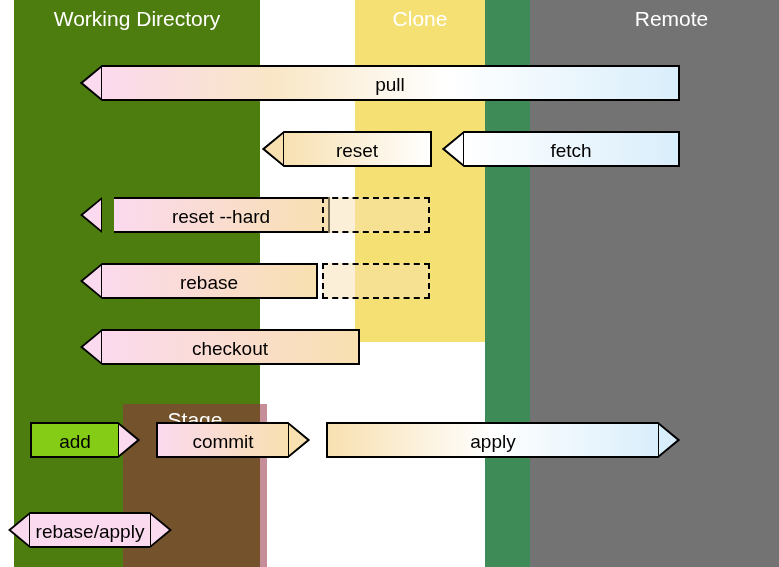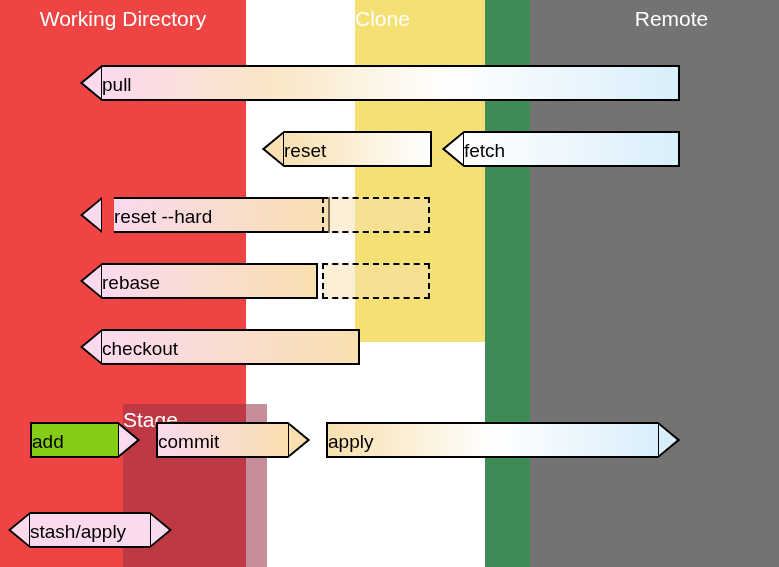--- a/index.html
+++ b/index.html
@@ -1,40 +1,40 @@
 <!DOCTYPE html>
 <html><head>
 <meta charset="utf-8">
 <style>
   html,body{margin:0;padding:0}
   body{font-family:-apple-system,Helvetica,Arial,sans-serif;background:#fff}
   .stage{position:relative;width:779px;height:567px;overflow:hidden}
   .col{position:absolute;top:0;height:567px}
   .col-label{position:absolute;top:7px;width:100%;text-align:center;font-size:21px;color:#fff;font-weight:400}
   .zone{position:absolute}
-  .zone-label{position:absolute;width:100%;font-size:21px;color:#fff}
+  .zone-label{position:absolute;width:100%;text-align:center;font-size:21px;color:#fff}
   
-  .seg{position:absolute;height:36px;line-height:36px;box-sizing:border-box;font-size:19px;text-align:left;color:#000}
+  .seg{position:absolute;height:36px;line-height:36px;box-sizing:border-box;font-size:19px;text-align:center;color:#000}
   .solid{border:2px solid #000}
   .dashed{border:2px dashed #000}
   
   .headL{position:absolute;width:0;height:0;border-top:18px solid transparent;border-bottom:18px solid transparent;border-right:22px solid}
   .headL::after{content:"";position:absolute;top:-15px;left:3px;width:0;height:0;border-top:15px solid transparent;border-bottom:15px solid transparent;border-right:18px solid}
   
   .headR{position:absolute;width:0;height:0;border-top:18px solid transparent;border-bottom:18px solid transparent;border-left:22px solid}
   .headR::after{content:"";position:absolute;top:-15px;right:3px;width:0;height:0;border-top:15px solid transparent;border-bottom:15px solid transparent;border-left:18px solid}
   .noL{border-left:none}
   .noR{border-right:none}
 </style>
 </head>
 <body>
 
 <div class="stage">
 
-  <div class="col" style="left:0;width:246px;background:#ef4444">
+  <div class="col" style="left:14px;width:246px;background:#4d7c0f">
     <div class="col-label">Working Directory</div>
   </div>
   <div class="col" style="left:485px;width:45px;background:#3e8b57"></div>
   <div class="col" style="left:530px;width:283px;background:#737373">
     <div class="col-label">Remote</div>
   </div>
 
   <div class="zone" style="left:355px;top:0;width:130px;height:342px;background:rgba(243,219,92,0.85)">
     <div class="zone-label" style="top:7px">Clone</div>
   </div>
@@ -79,16 +79,16 @@
   <div class="headR" style="left:288px;top:422px;border-left-color:#000"></div>
   <style>.hr-or::after{border-left-color:#f8e0b0}</style>
   <div class="headR hr-or" style="left:288px;top:422px;border-left-color:#000"></div>
 
   <div class="seg solid noR" style="left:326px;top:422px;width:332px;background:linear-gradient(90deg,#f8e0b0 0%,#ffffff 50%,#d9eefb 100%)">apply</div>
   <div class="headR" style="left:658px;top:422px;border-left-color:#000"></div>
   <style>.hr-bl::after{border-left-color:#d9eefb}</style>
   <div class="headR hr-bl" style="left:658px;top:422px;border-left-color:#000"></div>
 
   <div class="headL hp-pk" style="left:8px;top:512px;border-right-color:#000"></div>
-  <div class="seg solid noL noR" style="left:30px;top:512px;width:120px;background:#fbd9ee">stash/apply</div>
+  <div class="seg solid noL noR" style="left:30px;top:512px;width:120px;background:#fbd9ee">rebase/apply</div>
   <div class="headR hr-pk" style="left:150px;top:512px;border-left-color:#000"></div>
 
 </div>
 
 </body></html>

